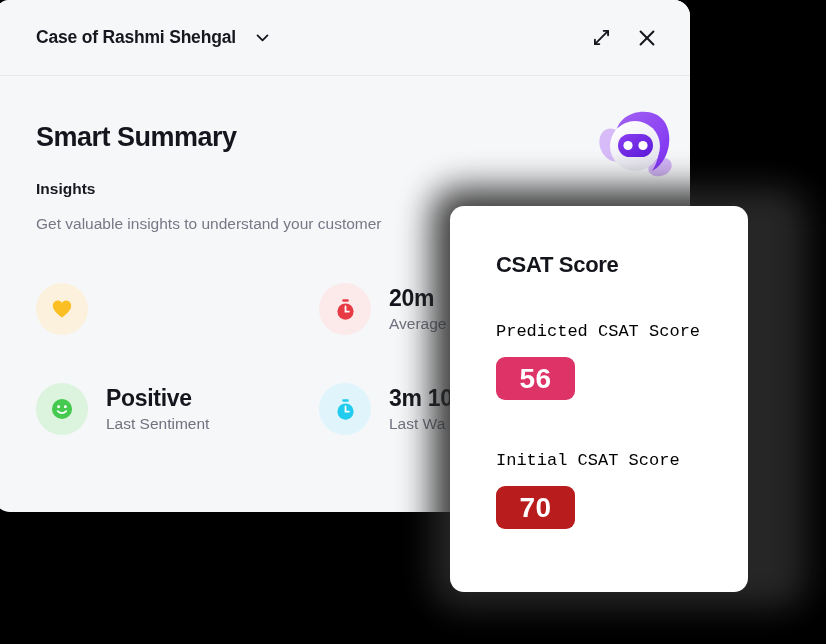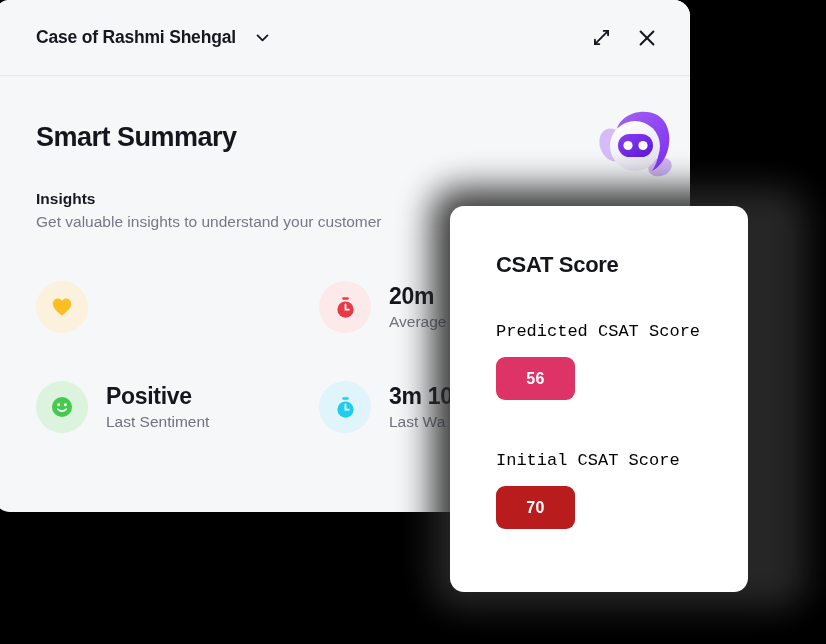--- a/index.html
+++ b/index.html
@@ -106,28 +106,28 @@
 
   #bot-mascot {
     position: absolute;
     left: 558px;
     top: -5px;
     width: 86px;
     height: 86px;
   }
 
   #insights-heading {
-    margin-top: 22px;
+    margin-top: 12px;
     font-size: 15.5px;
     font-weight: bold;
     color: #181920;
   }
 
   #insights-subtitle {
-    margin-top: 5px;
+    margin-top: 17px;
     font-size: 15.5px;
     color: #767886;
     white-space: nowrap;
   }
 
   
   #metrics-grid {
     margin-top: 26px;
     display: grid;
     grid-template-columns: 283px 283px;
@@ -209,21 +209,21 @@
 
   .score-badge {
     margin-top: 16px;
     display: inline-flex;
     align-items: center;
     justify-content: center;
     min-width: 79px;
     height: 43px;
     border-radius: 9px;
     padding: 0 14px;
-    font-size: 16px;
+    font-size: 28px;
     font-weight: bold;
     color: #ffffff;
     letter-spacing: 0.4px;
   }
 
   #predicted-badge { background: #dd3366; }
   #initial-badge   { background: #b91c1c; }
 </style>
 </head>
 <body>

